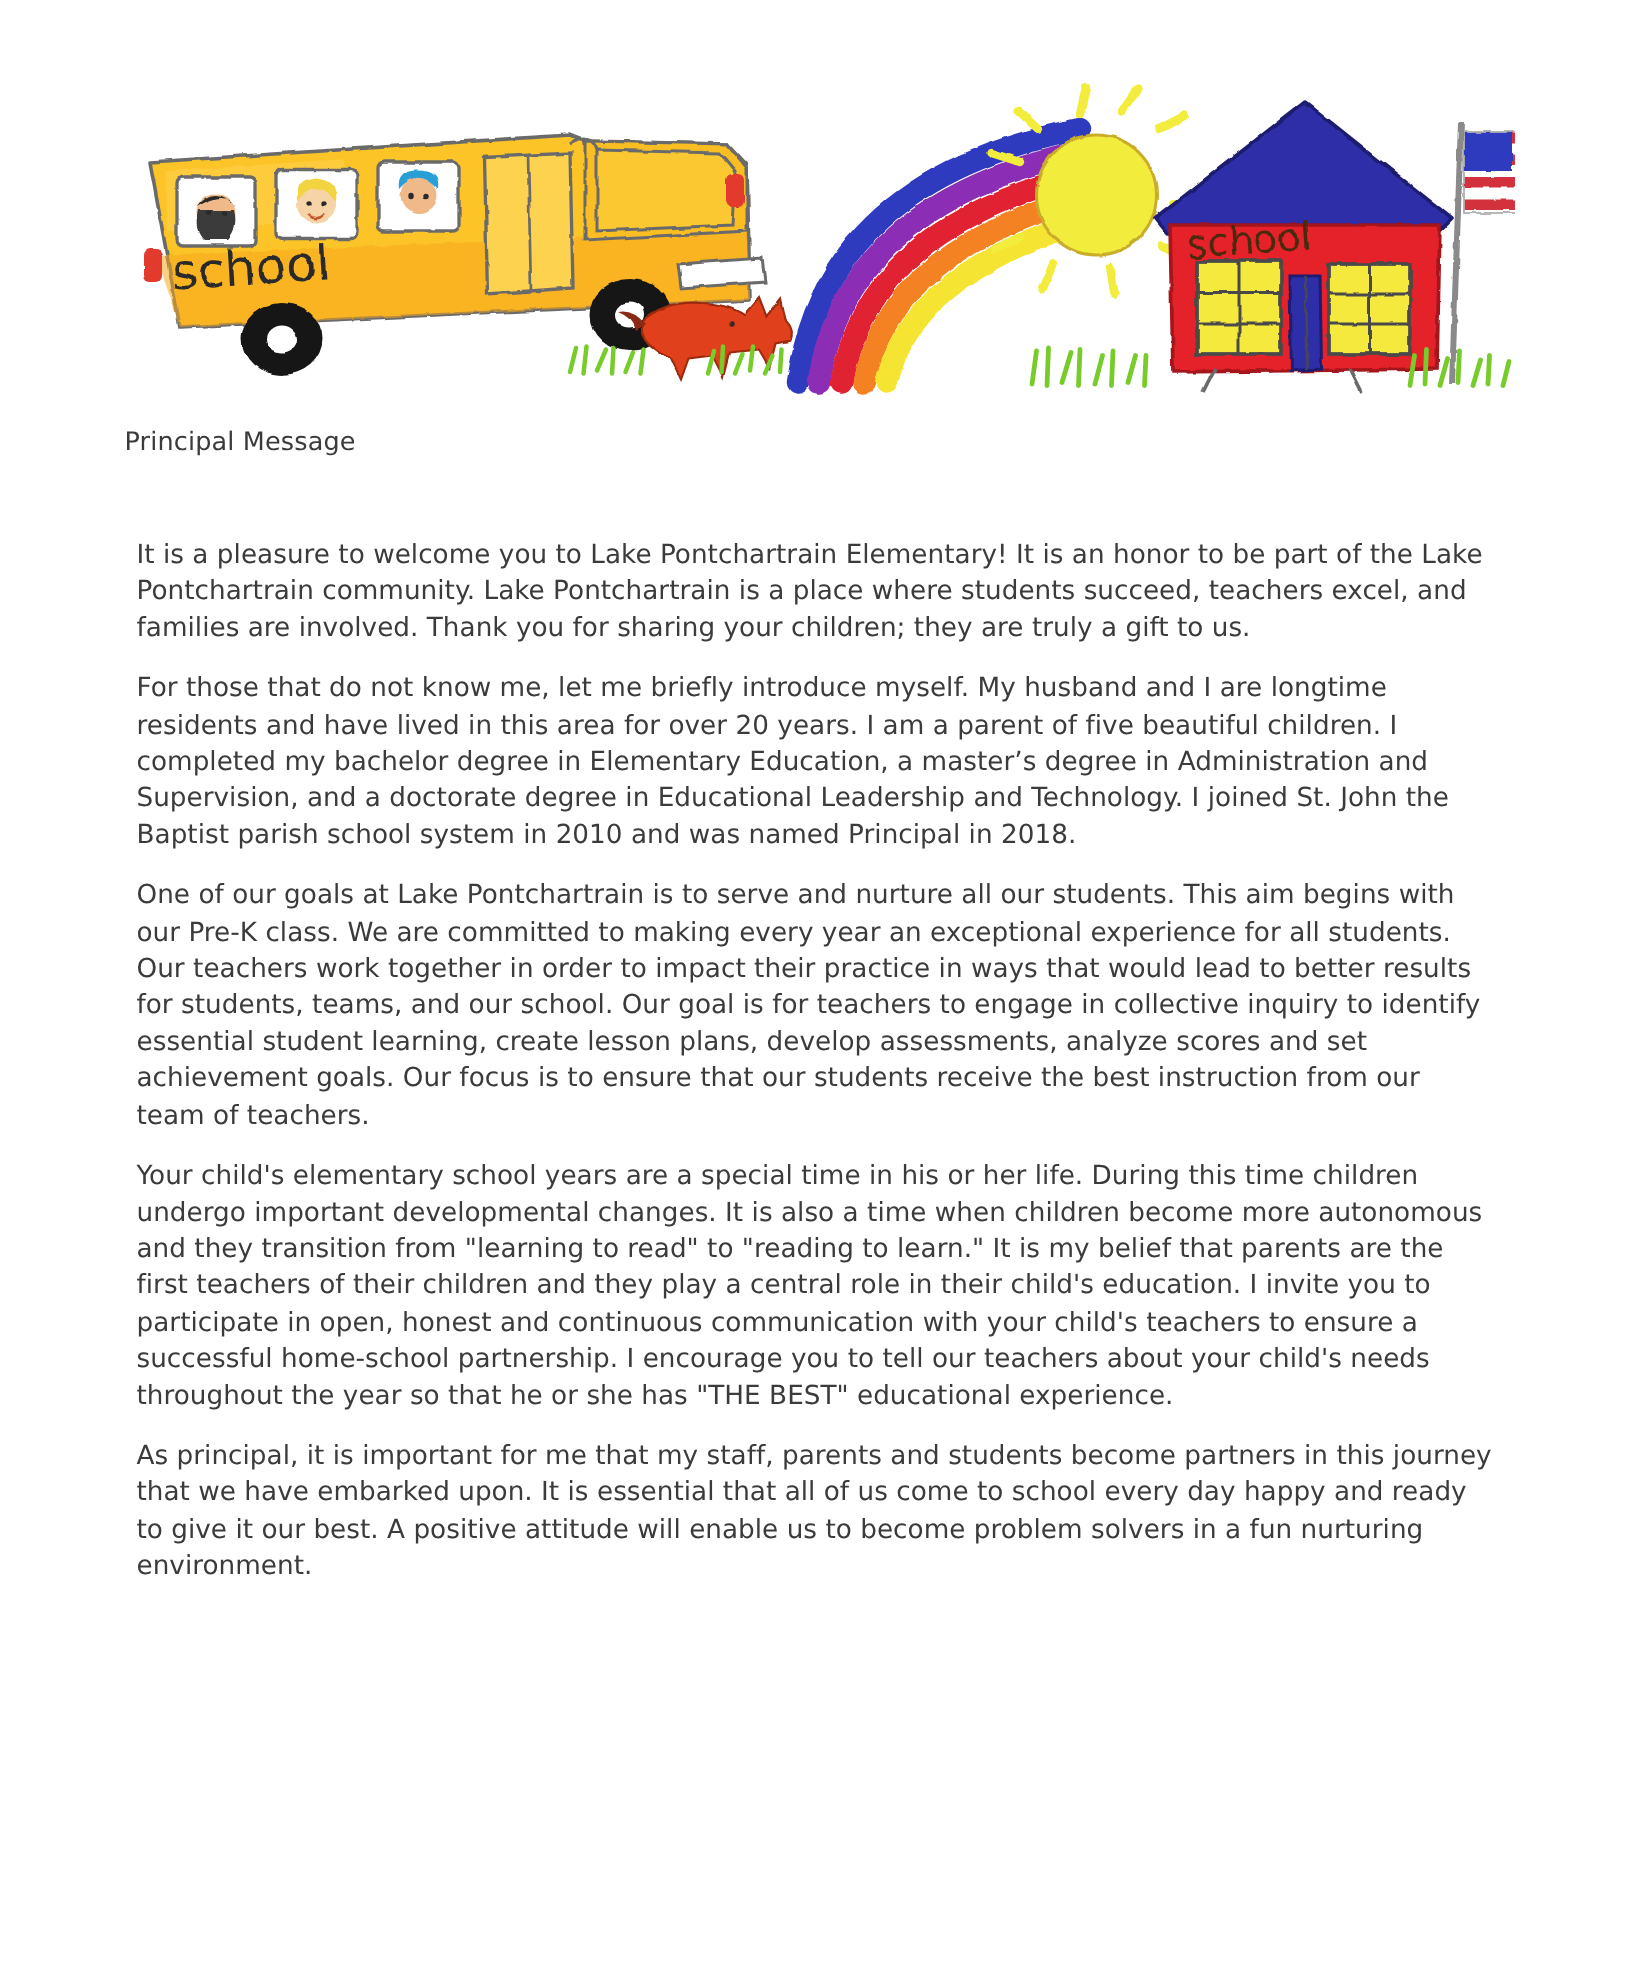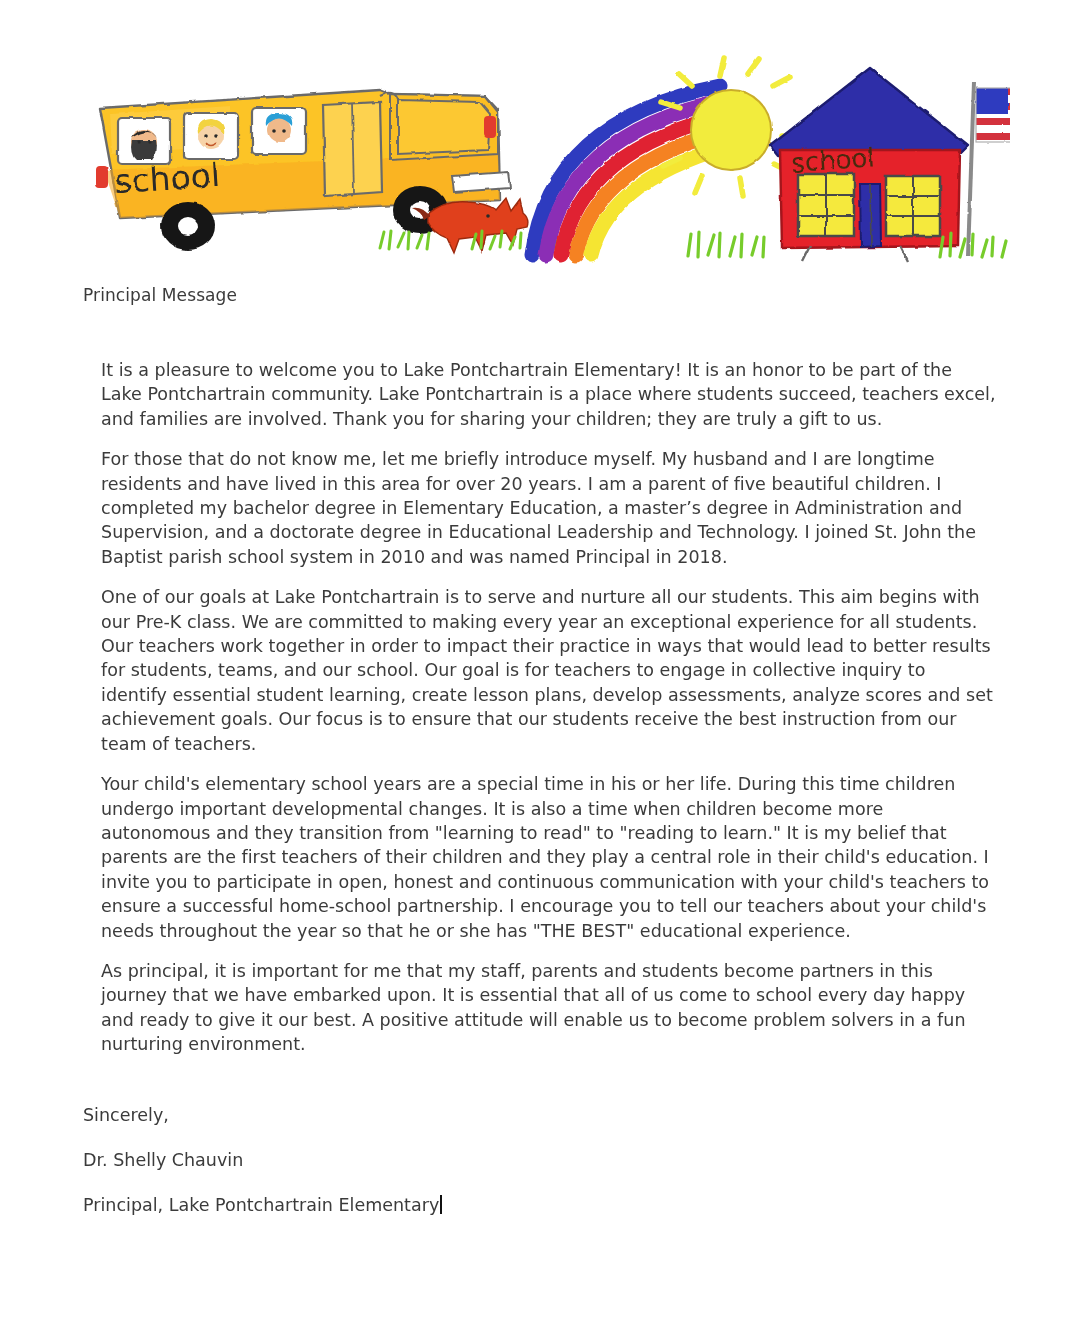--- a/index.html
+++ b/index.html
@@ -42,21 +42,21 @@
     color: #3b3b3b;
     letter-spacing: 0.1px;
   }
   .doc-body {
     position: absolute;
     left: 83px;
     top: 358px;
     width: 913px;
   }
   .para {
-    margin: 0 0 16px 18px;
+    margin: 0 0 16px 8px;
     font-size: 17.5px;
     line-height: 24.4px;
     color: #3b3b3b;
     text-align: left;
     letter-spacing: 0.02px;
   }
   .sign-block { margin-top: 46px; }
   .sign-line {
     margin: 0 0 21px 0;
     font-size: 17.5px;
@@ -263,20 +263,15 @@
 
   <div class="doc-title">Principal Message</div>
 
   <div class="doc-body">
     <p class="para">It is a pleasure to welcome you to Lake Pontchartrain Elementary! It is an honor to be part of the Lake Pontchartrain community. Lake Pontchartrain is a place where students succeed, teachers excel, and families are involved. Thank you for sharing your children; they are truly a gift to us.</p>
     <p class="para">For those that do not know me, let me briefly introduce myself. My husband and I are longtime residents and have lived in this area for over 20 years. I am a parent of five beautiful children. I completed my bachelor degree in Elementary Education, a master’s degree in Administration and Supervision, and a doctorate degree in Educational Leadership and Technology. I joined St. John the Baptist parish school system in 2010 and was named Principal in 2018.</p>
     <p class="para">One of our goals at Lake Pontchartrain is to serve and nurture all our students. This aim begins with our Pre-K class. We are committed to making every year an exceptional experience for all students. Our teachers work together in order to impact their practice in ways that would lead to better results for students, teams, and our school. Our goal is for teachers to engage in collective inquiry to identify essential student learning, create lesson plans, develop assessments, analyze scores and set achievement goals. Our focus is to ensure that our students receive the best instruction from our team of teachers.</p>
     <p class="para">Your child's elementary school years are a special time in his or her life. During this time children undergo important developmental changes. It is also a time when children become more autonomous and they transition from "learning to read" to "reading to learn." It is my belief that parents are the first teachers of their children and they play a central role in their child's education. I invite you to participate in open, honest and continuous communication with your child's teachers to ensure a successful home-school partnership. I encourage you to tell our teachers about your child's needs throughout the year so that he or she has "THE BEST" educational experience.</p>
     <p class="para">As principal, it is important for me that my staff, parents and students become partners in this journey that we have embarked upon. It is essential that all of us come to school every day happy and ready to give it our best. A positive attitude will enable us to become problem solvers in a fun nurturing environment.</p>
 
-    <div class="sign-block">
-      <p class="sign-line">Sincerely,</p>
-      <p class="sign-line">Dr. Shelly Chauvin</p>
-      <p class="sign-line last"><span>Principal, Lake Pontchartrain Elementary</span><span class="caret"></span></p>
-    </div>
   </div>
 
 </div>
 
 </body></html>

